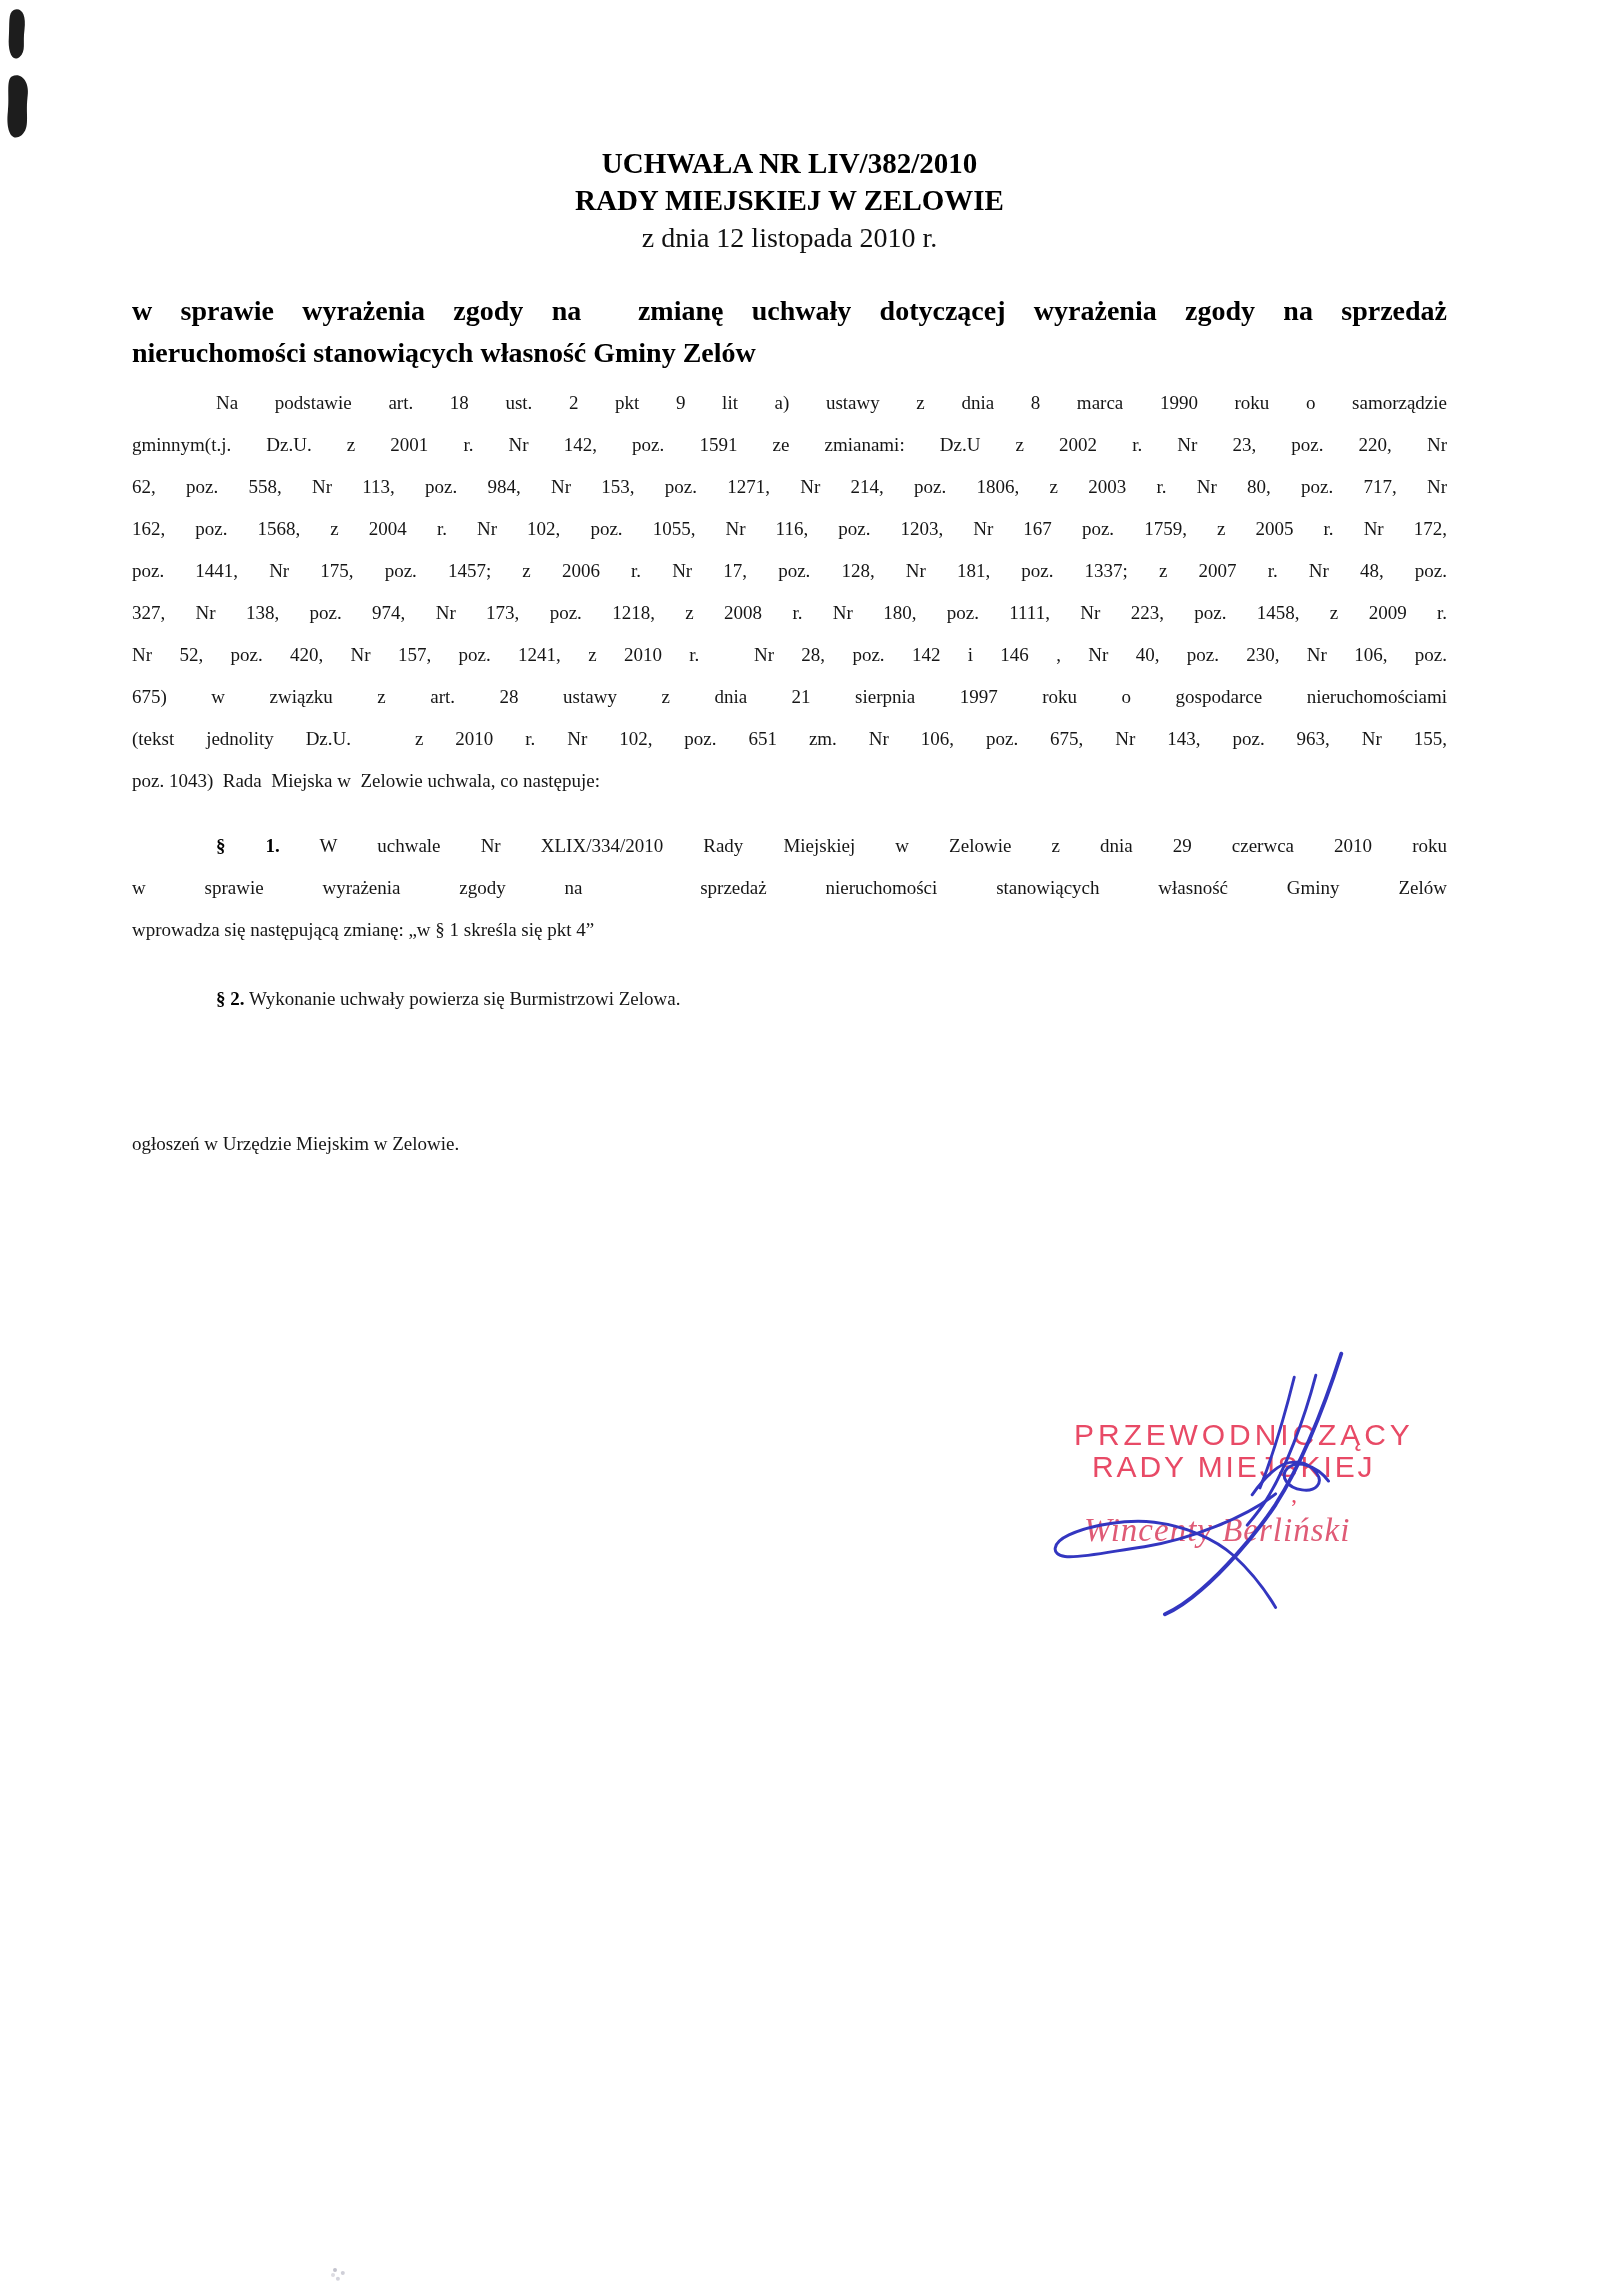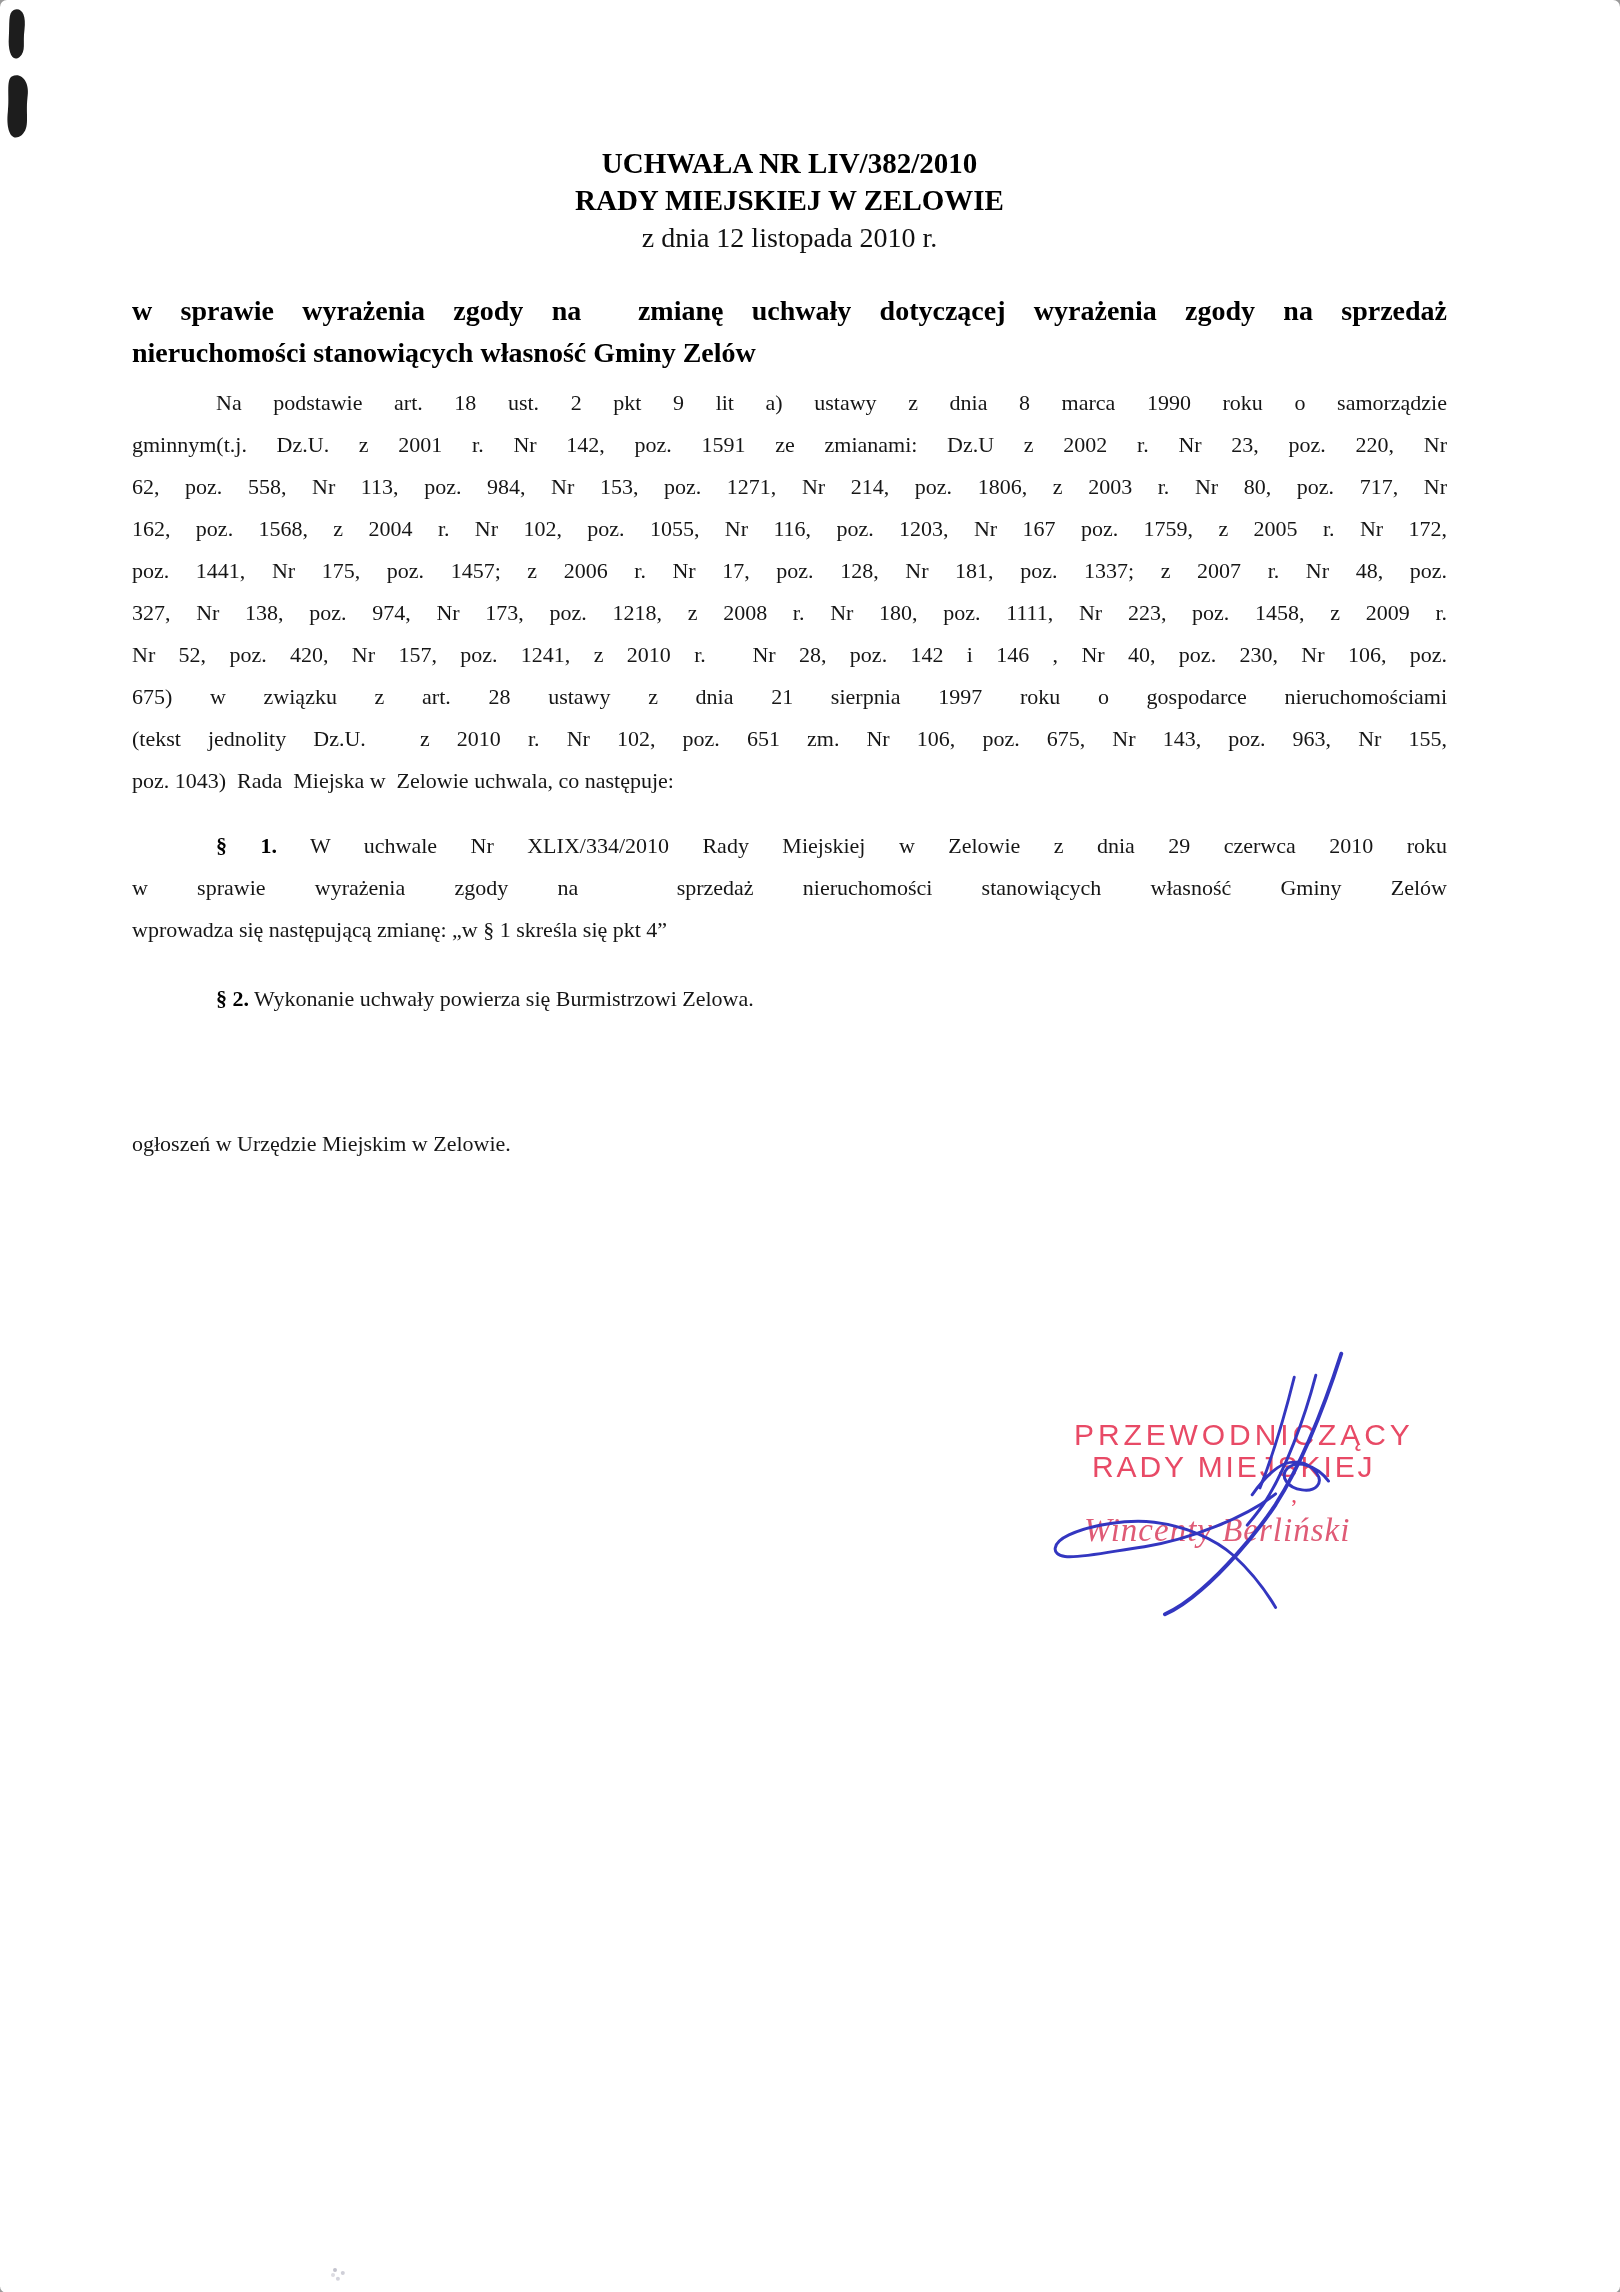--- a/index.html
+++ b/index.html
@@ -3,32 +3,31 @@
 <meta charset="utf-8">
 <style>
   html,body{margin:0;padding:0;background:#9a9a9a;}
   .page{
     position:relative;
     width:1620px;height:2293px;
     background:#ffffff;
     font-family:"Liberation Serif","DejaVu Serif",serif;
     color:#111;
     overflow:hidden;
-    border-radius:7px;
   }
   .col{position:absolute;left:132px;width:1315px;}
   
   .hdr{top:145px;text-align:center;}
   .hdr .t1,.hdr .t2{font-weight:bold;font-size:29px;line-height:37px;color:#000;}
   .hdr .t3{font-size:28px;line-height:37px;}
   
   .subj{top:290px;font-weight:bold;font-size:28px;color:#000;}
   .subj .tl{line-height:42px;}
   
-  .para{position:absolute;left:132px;width:1315px;font-size:22px;color:#161616;}
+  .para{position:absolute;left:132px;width:1315px;font-size:19px;color:#161616;}
   .p-p1{top:382px;}
   .p-s1{top:825px;}
   .p-s2{top:978px;}
   .p-s3{top:1053px;}
   .p-s4{top:1123px;}
   .tl{line-height:42px;white-space:pre-wrap;}
   .tl.j{text-align:justify;text-align-last:justify;}
   .tl.ind{text-indent:84px;}
   .tl .b{font-weight:bold;color:#000;}
   

